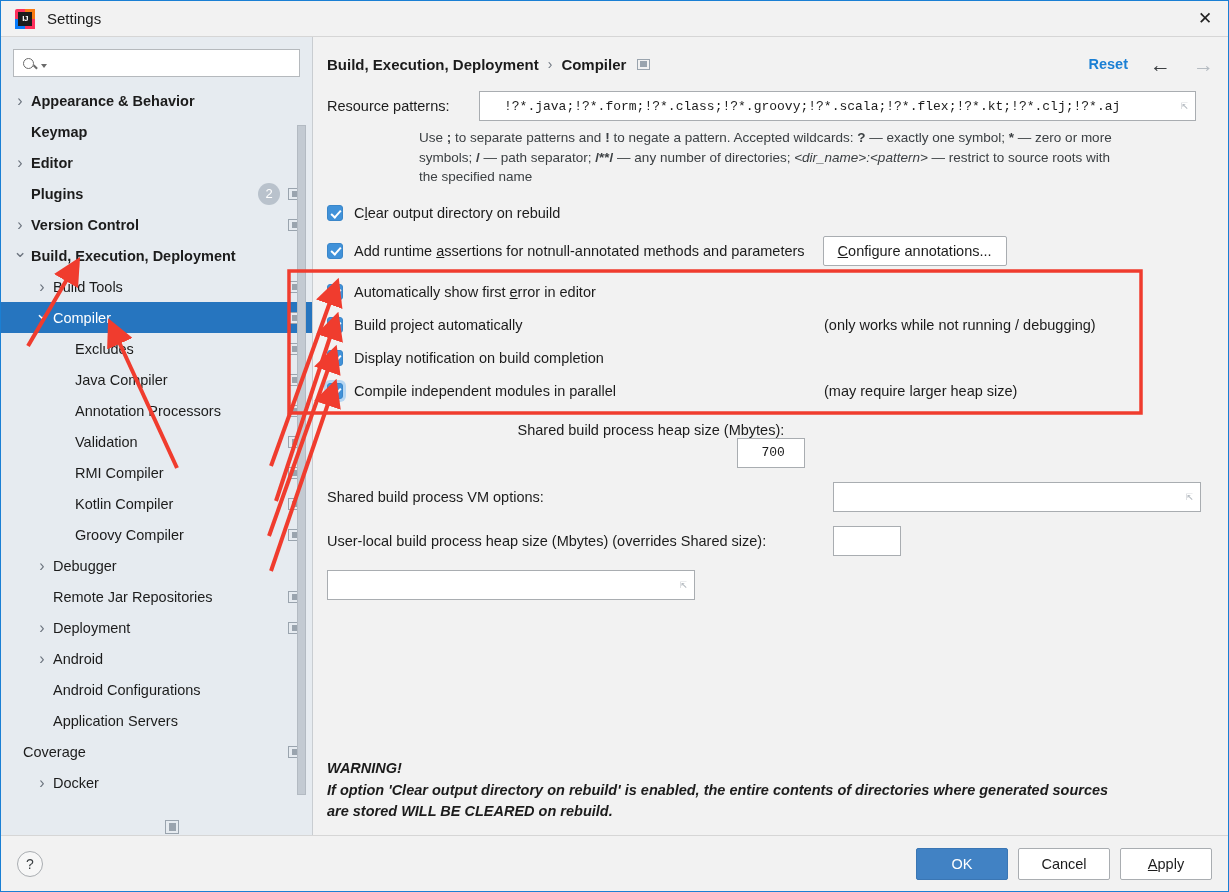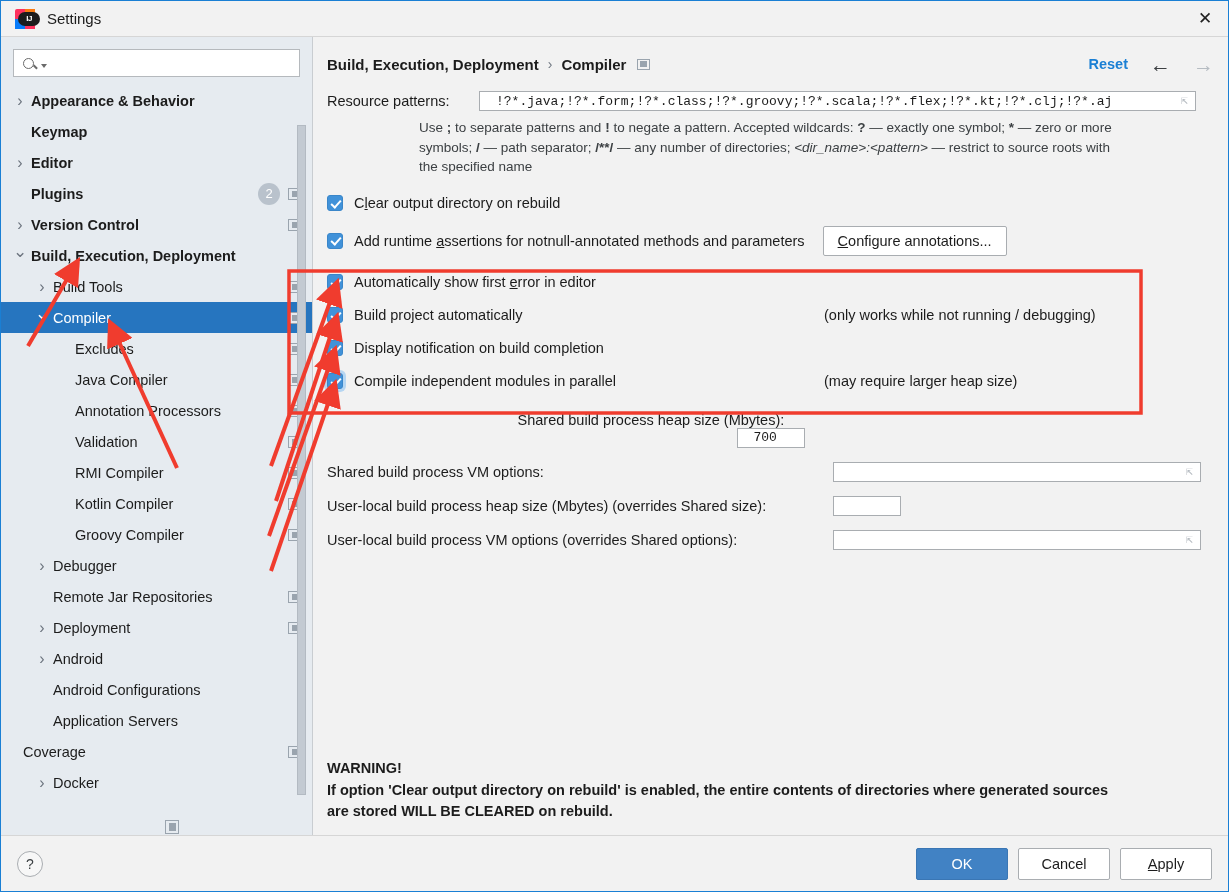--- a/index.html
+++ b/index.html
@@ -29,23 +29,23 @@
   }
   .ij-logo {
     width:20px; height:20px; margin-left:14px; margin-right:12px;
     position:relative; flex:0 0 20px;
   }
   .ij-logo .b1 { position:absolute; left:0; top:0; width:10px; height:10px; background:#fe315d; border-radius:2px 0 0 0;}
   .ij-logo .b2 { position:absolute; right:0; top:0; width:10px; height:10px; background:#f97a12; }
   .ij-logo .b3 { position:absolute; left:0; bottom:0; width:10px; height:10px; background:#087cfa; }
   .ij-logo .b4 { position:absolute; right:0; bottom:0; width:10px; height:10px; background:#fe315d; }
   .ij-logo .core {
-    position:absolute; left:3px; top:3px; width:22px; height:14px;
+    position:absolute; left:3px; top:3px; width:14px; height:14px;
     background:#1c1c1c; color:#fff; font-size:8px; font-weight:bold;
-    display:flex; align-items:center; justify-content:center; letter-spacing:-0.5px;border-radius:7px;
+    display:flex; align-items:center; justify-content:center; letter-spacing:-0.5px;
   }
   .title-text { font-size:15px; color:#1c1c1c; }
   .close-btn {
     position:absolute; right:0; top:0; width:46px; height:35px;
     display:flex; align-items:center; justify-content:center;
     font-size:17px; color:#222; cursor:pointer;
   }
   
   .body { flex:1 1 auto; display:flex; min-height:0; }
   
@@ -131,22 +131,22 @@
   }
   .bc-spacer { flex:1 1 auto; }
   .reset-link { color:#1a7fd4; font-weight:bold; font-size:14.5px; cursor:pointer; }
   .nav-arrow { font-size:21px; margin-left:22px; cursor:pointer; line-height:1; }
   .nav-back { color:#3c4043; }
   .nav-fwd { color:#b6bcc2; }
 
   .field-row { display:flex; align-items:center; margin-top:6px; }
   .field-label { font-size:14.5px; }
   .txtfield {
-    background:#fff; border:1px solid #a9adb1; height:20px;
-    display:flex; align-items:center; padding:0 16px;
+    background:#fff; border:1px solid #a9adb1; height:30px;
+    display:flex; align-items:center; padding:0 24px;
     font-family:"Liberation Mono", monospace; font-size:13px; color:#1c1c1c;
     position:relative;
   }
   .expand-ico {
     position:absolute; right:7px; top:50%; transform:translateY(-50%);
     color:#b6bcc2; font-size:12px; line-height:1;
   }
   .hint {
     color:#3c4043; font-size:13.5px; line-height:1.45; margin-top:7px;
   }
@@ -168,21 +168,21 @@
   .cb-note { font-size:14.5px; color:#1c1c1c; }
 
   .btn {
     background:#fff; border:1px solid #a9adb1; border-radius:2px;
     height:30px; padding:0 14px; font-size:14.5px; cursor:pointer;
     font-family:"Liberation Sans", sans-serif; color:#1c1c1c;
     display:inline-flex; align-items:center; justify-content:center;
   }
   .btn u { text-decoration:underline; }
 
-  .warn { position:absolute; left:14px; right:14px; bottom:12px; }
+  .warn { position:absolute; left:14px; right:14px; bottom:12px;font-style:italic; }
   .warn div { font-weight:bold; font-size:14.5px; line-height:1.5; }
 
   
   .footer {
     height:56px; flex:0 0 56px; background:#f2f2f2;
     border-top:1px solid #d6d6d6;
     display:flex; align-items:center; padding:0 16px;
   }
   .help-btn {
     width:26px; height:26px; border-radius:50%; border:1px solid #a9adb1;
@@ -432,21 +432,20 @@
       </div>
 
       <div class="field-row" style="margin-top:14px;">
         <span class="field-label" style="width:506px;">User-local build process heap size (Mbytes) (overrides Shared size):</span>
         <div class="txtfield" style="width:68px;">
           <span></span>
         </div>
       </div>
 
       <div class="field-row" style="margin-top:14px;">
-        <span class="field-label" style="width:506px;">User-local build process VM options (overrides Shared options):</span>
         <div class="txtfield" style="width:368px;">
           <span></span>
           <span class="expand-ico">⇱</span>
         </div>
       </div>
 
       <div class="warn">
         <div>WARNING!</div>
         <div>If option 'Clear output directory on rebuild' is enabled, the entire contents of directories where generated sources</div>
         <div>are stored WILL BE CLEARED on rebuild.</div>

